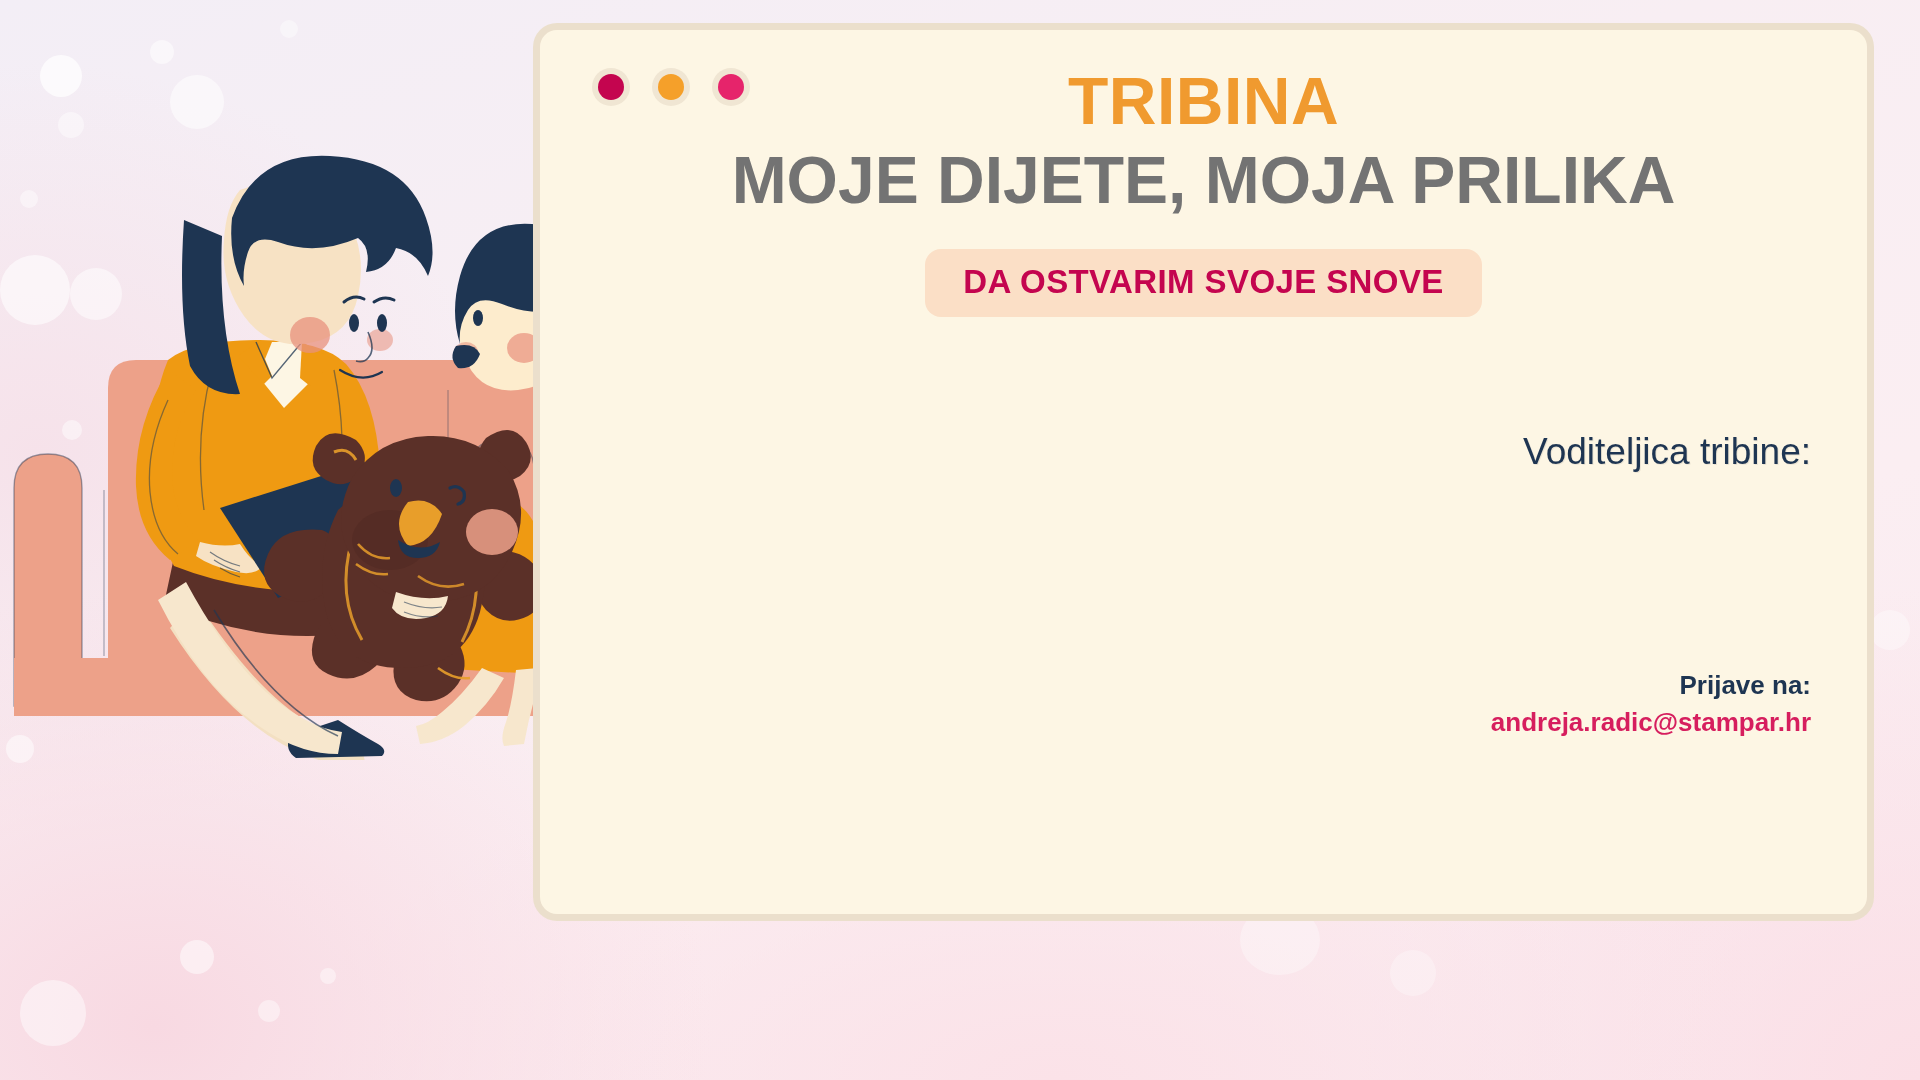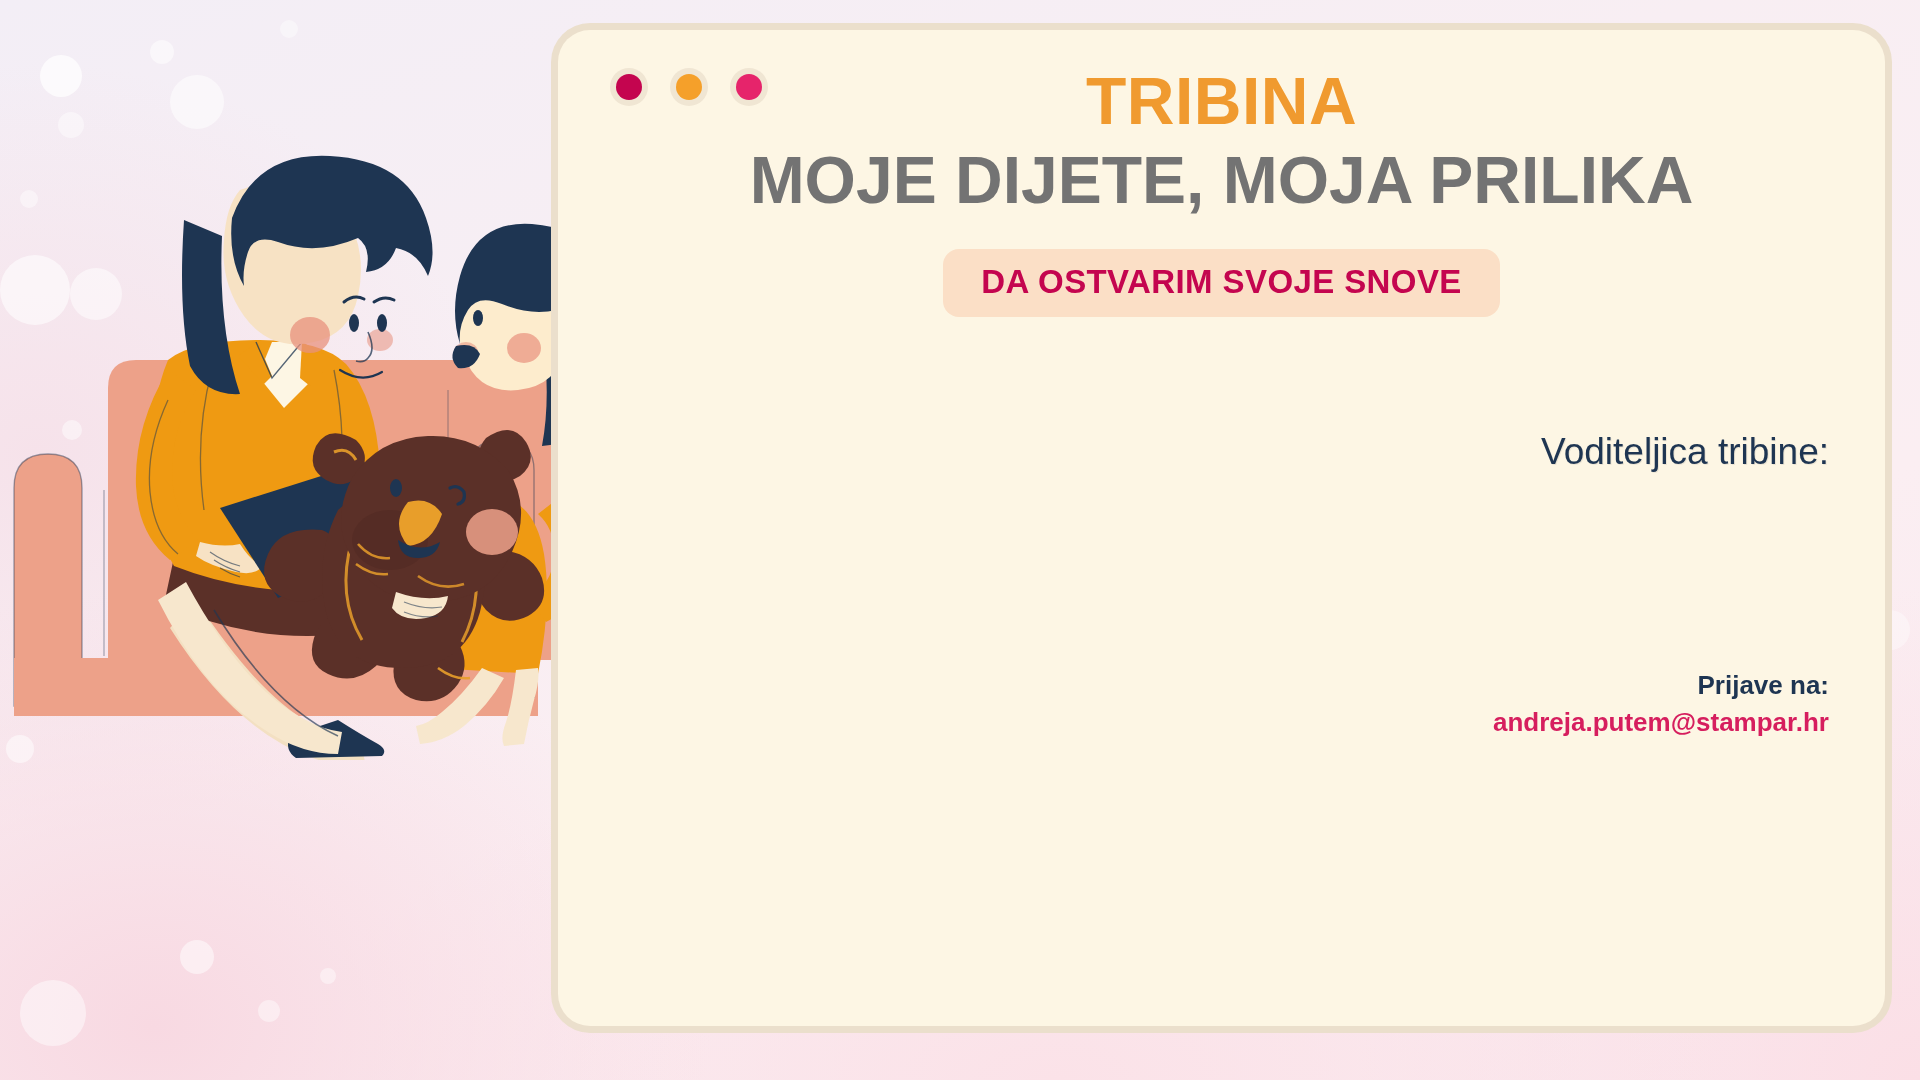--- a/index.html
+++ b/index.html
@@ -21,24 +21,24 @@
   
   .bokeh { position:absolute; border-radius:50%; background:rgba(255,255,255,.72); pointer-events:none; }
 
   
   .illo { position:absolute; left:0; top:70px; width:640px; height:690px; }
   .illo svg { width:100%; height:100%; display:block; }
 
   
   .card {
     position:absolute;
-    left:558px; top:30px;
-    width:1327px; height:996px;
+    left:540px; top:30px;
+    width:1327px; height:884px;
     background:#fdf6e4;
-    border-radius:32px;
+    border-radius:17px;
     box-shadow:0 0 0 7px #ebdfcc;
   }
 
   .dots { position:absolute; left:52px; top:38px; display:flex; gap:22px; }
   .dot-wrap {
     width:38px; height:38px; border-radius:50%;
     background:#f0e6d3; display:flex; align-items:center; justify-content:center;
   }
   .dot { width:26px; height:26px; border-radius:50%; }
 
@@ -244,21 +244,21 @@
     <div class="t-sub">MOJE DIJETE, MOJA PRILIKA</div>
     <div><span class="pill">DA OSTVARIM SVOJE SNOVE</span></div>
   </div>
 
   <div class="host">
     <div>Voditeljica tribine:</div>
   </div>
 
   <div class="signup">
     <div class="lbl">Prijave na:</div>
-    <div class="mail">andreja.putem@stampar.hr</div>
+    <div class="mail">andreja.radic@stampar.hr</div>
   </div>
 
 </div>
 
 <div class="footer">
 
   
   
 
   

